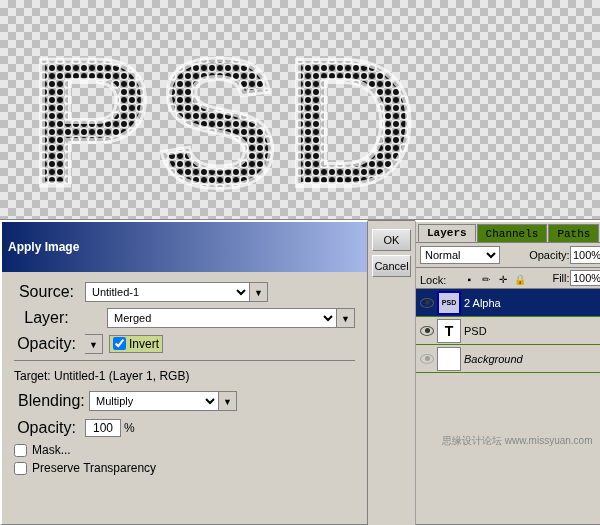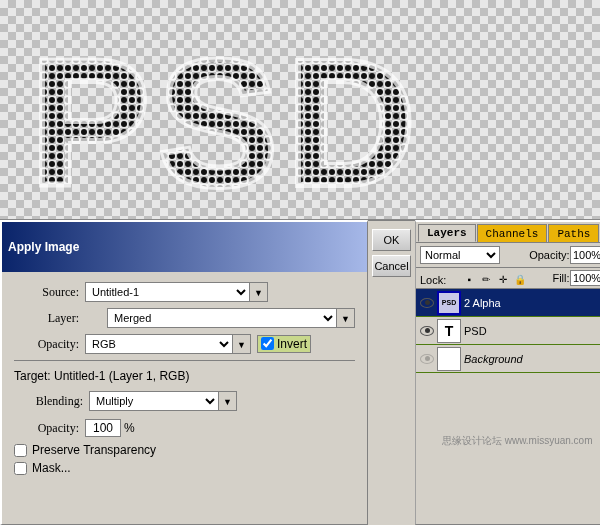--- a/index.html
+++ b/index.html
@@ -65,25 +65,24 @@
     }
 
     .form-row {
       display: flex;
       align-items: center;
       margin-bottom: 6px;
     }
 
     .form-label {
       width: 65px;
-      text-align: right;
+      text-align: center;
       margin-right: 6px;
-      font-size: 12px;
+      font-size: 16px;
       color: #000;
-      font-family: Liberation Serif, serif;
     }
 
     .form-select {
       height: 20px;
       font-size: 11px;
       border: 1px solid #808080;
       background: white;
       padding: 0 2px;
     }
 
@@ -167,21 +166,21 @@
       align-items: flex-start;
       font-family: Liberation Mono, monospace;
     }
 
     .tab {
       padding: 2px 8px;
       font-size: 11px;
       cursor: pointer;
       border: 1px solid #808080;
       border-bottom: none;
-      background: #eab308;
+      background: #4d7c0f;
       margin-right: 1px;
       height: 18px;
       display: flex;
       align-items: center;
     }
 
     .tab.active {
       background: #d4d0c8;
       font-weight: bold;
       border-bottom: 1px solid #d4d0c8;
@@ -447,23 +446,20 @@
       <div class="form-row">
         <span class="form-label">Layer:</span>
         <select class="form-select select-layer">
           <option>Merged</option>
         </select>
         <span class="dropdown-arrow">▼</span>
       </div>
 
       <div class="form-row">
         <span class="form-label">Opacity:</span>
-        <select class="form-select select-channel">
-          <option>RGB</option>
-        </select>
         <span class="dropdown-arrow">▼</span>
         <div class="checkbox-invert-wrapper">
           <input type="checkbox" checked="" style="margin-right: 3px;">
           <span>Invert</span>
         </div>
       </div>
 
       <hr class="divider">
 
       <div class="target-row">
@@ -480,26 +476,26 @@
       </div>
 
       <div class="form-row opacity-row">
         <span class="form-label">Opacity:</span>
         <input type="text" class="opacity-input" value="100" style="">
         <span style="margin-left:3px;">%</span>
       </div>
 
       <div class="checkbox-row">
         <input type="checkbox" style="">
-        <span>Preserve Transparency</span>
+        <span>Mask...</span>
       </div>
 
       <div class="checkbox-row">
         <input type="checkbox" style="">
-        <span>Mask...</span>
+        <span>Preserve Transparency</span>
       </div>
     </div>
   </div>
 
   <div style="display:flex; flex-direction:column; gap:4px; padding: 8px 4px; background:#d4d0c8; border-top: 1px solid #808080;">
     <button class="dialog-btn">OK</button>
     <button class="dialog-btn">Cancel</button>
   </div>
 
   <div class="layers-panel">

